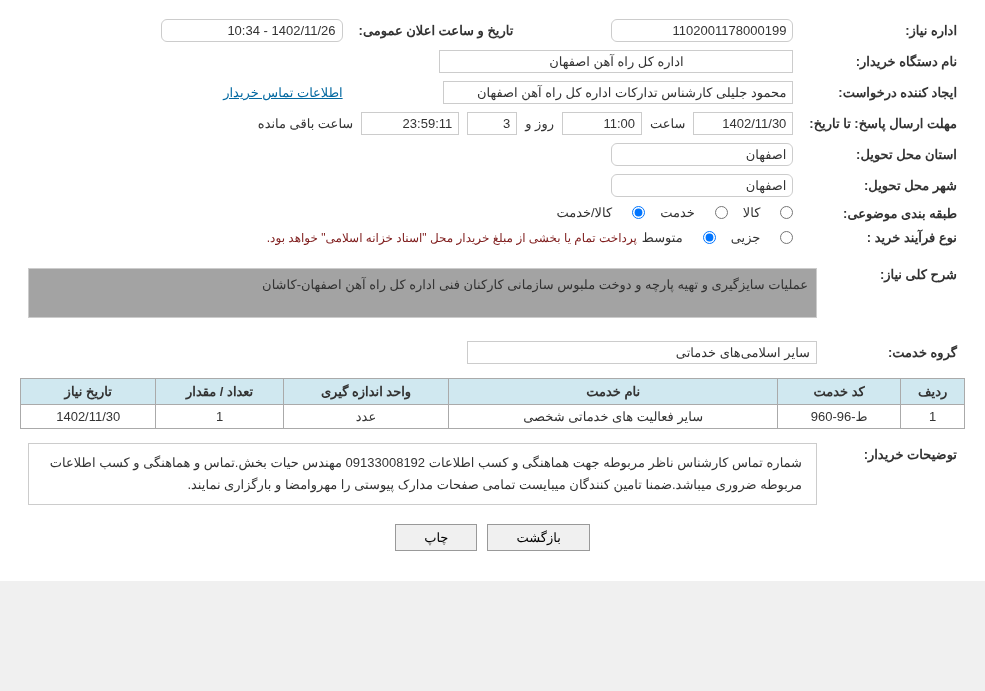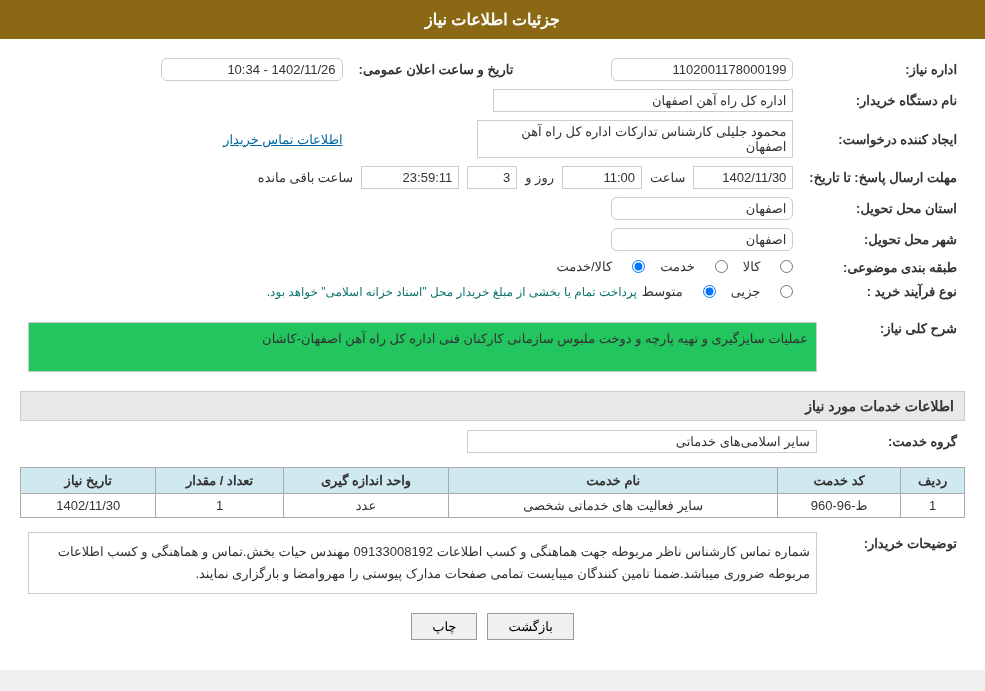--- a/index.html
+++ b/index.html
@@ -45,21 +45,22 @@
       text-align: right;
     }
     .input-box {
       border: 1px solid #ccc;
       background: #fff;
       padding: 3px 6px;
       min-height: 22px;
       display: inline-block;
     }
     .input-wide {
-      width: 300px;
+      width: 354px;
+      text-align: center;
     }
     .input-medium {
       width: 182px;
       border-radius: 6px;
     }
     .input-small {
       width: 100px;
     }
     .blue-link {
       color: #0369a1;
@@ -79,27 +80,27 @@
       gap: 15px;
       align-items: center;
     }
     .radio-item {
       display: flex;
       align-items: center;
       gap: 20px;
     }
     .process-note {
       font-size: 12px;
-      color: #0f766e;
+      color: #7f1d1d;
     }
     .description-box {
       border: 1px solid #ccc;
       padding: 8px;
       margin: 5px 0;
-      background: #22c55e;
+      background: #a3a3a3;
       min-height: 50px;
       text-align: right;
       font-size: 13px;
     }
     .services-table {
       width: 100%;
       border-collapse: collapse;
       margin: 8px 0;
     }
     .services-table th {
@@ -113,34 +114,34 @@
       border: 1px solid #aaa;
       padding: 4px 8px;
       text-align: center;
     }
     .services-table tr:nth-child(even) td {
       background: #f9f9f9;
     }
     .buyer-notes {
       border: 1px solid #ccc;
       background: #fff;
-      padding: 8px 6px;
+      padding: 8px 14px;
       text-align: right;
       line-height: 1.7;
       font-size: 13px;
     }
     .bottom-buttons {
       text-align: center;
       margin: 15px 0;
       display: flex;
       justify-content: center;
       gap: 10px;
     }
     .btn {
-      padding: 5px 20px;
+      padding: 5px 28px;
       cursor: pointer;
       border: 1px solid #999;
       font-family: Tahoma, Arial, sans-serif;
       font-size: 13px;
     }
     .btn-back {
       background: #f0f0f0;
     }
     .btn-print {
       background: #f0f0f0;
@@ -154,23 +155,20 @@
       display: flex;
       align-items: center;
       gap: 8px;
       flex-wrap: nowrap;
     }
   </style>
 </head>
 <body>
 
 <div class="page-container">
-  <div class="header">
-    <span>جزئیات اطلاعات نیاز</span>
-  </div>
 
   <div class="content">
 
     <table class="info-table">
 
       <tbody>
           <tr>
         <td class="label-cell">اداره نیاز:</td>
         <td class="value-cell" style="width:280px;">
           <span class="input-box input-medium">1102001178000199</span>
@@ -184,21 +182,21 @@
       <tr>
         <td class="label-cell">نام دستگاه خریدار:</td>
         <td class="value-cell" colspan="3">
           <span class="input-box input-wide">اداره کل راه آهن اصفهان</span>
         </td>
       </tr>
 
       <tr>
         <td class="label-cell">ایجاد کننده درخواست:</td>
         <td class="value-cell" colspan="2">
-          <span class="input-box" style="width:316px;">محمود جلیلی کارشناس تدارکات اداره کل راه آهن اصفهان</span>
+          <span class="input-box" style="width:350px;">محمود جلیلی کارشناس تدارکات اداره کل راه آهن اصفهان</span>
         </td>
         <td class="value-cell">
           <span class="blue-link">اطلاعات تماس خریدار</span>
         </td>
       </tr>
 
       <tr>
         <td class="label-cell">مهلت ارسال پاسخ: تا تاریخ:</td>
         <td class="value-cell" colspan="3">
           <div class="date-time-row">
@@ -274,21 +272,20 @@
         <td class="label-cell" style="vertical-align:top; padding-top:8px;">شرح کلی نیاز:</td>
         <td>
           <div class="description-box">
             <span>عملیات سایزگیری و تهیه پارچه و دوخت ملبوس سازمانی کارکنان فنی اداره کل راه آهن اصفهان-کاشان</span>
           </div>
         </td>
       </tr>
     </tbody>
       </table>
 
-    <div class="section-header">اطلاعات خدمات مورد نیاز</div>
 
     <table class="info-table">
       <tbody>
           <tr>
         <td class="label-cell">گروه خدمت:</td>
         <td>
           <span class="input-box" style="width:350px;">سایر اسلامی‌های خدماتی</span>
         </td>
       </tr>
     </tbody>

